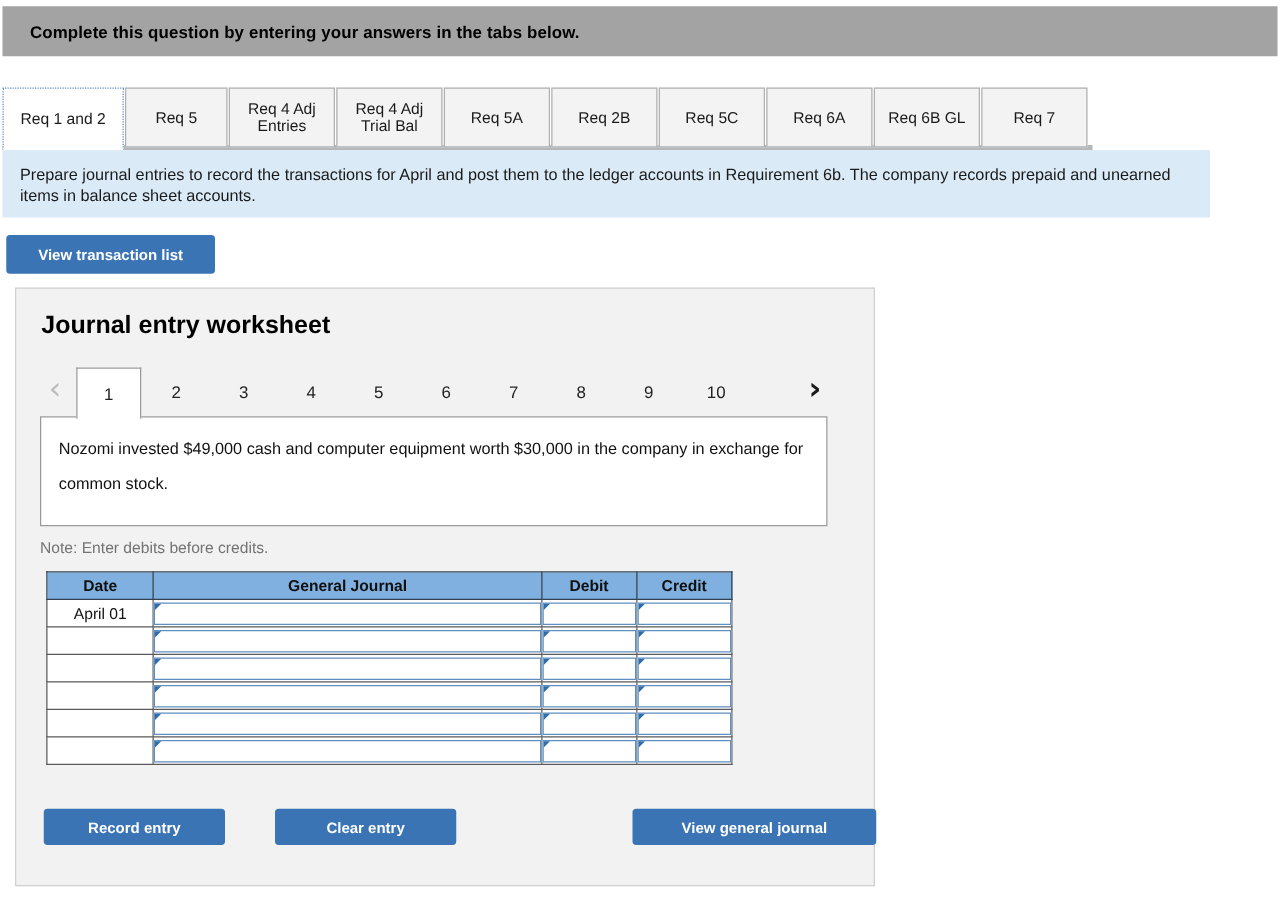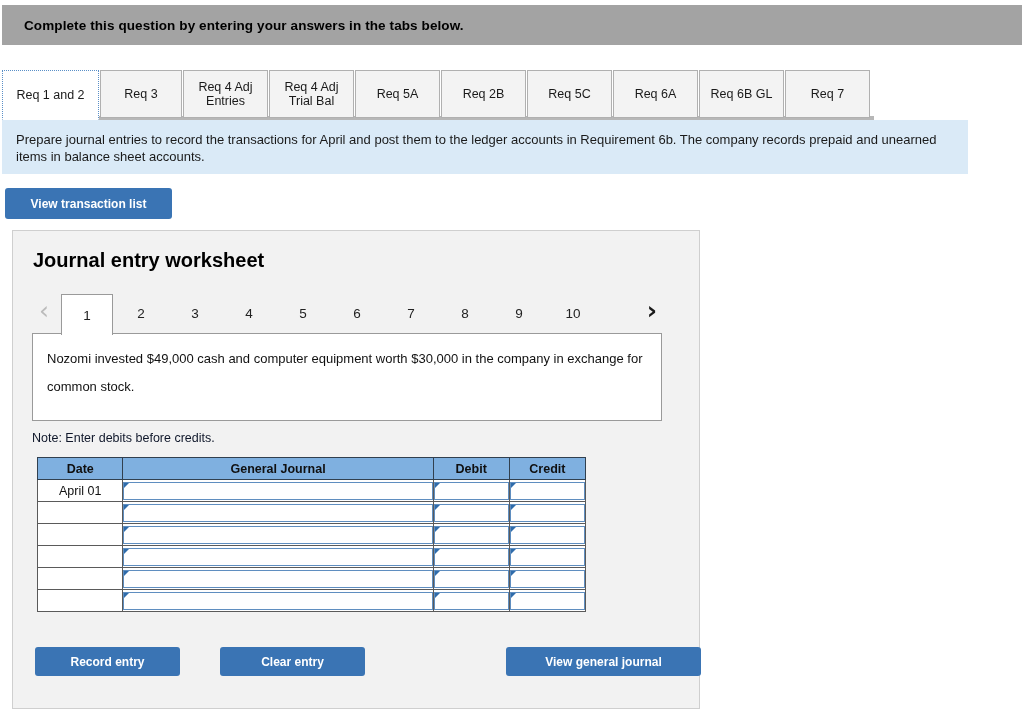--- a/index.html
+++ b/index.html
@@ -165,21 +165,21 @@
   }
   .desc-text {
     font-size: 13px;
     color: #111;
     line-height: 28px;
   }
   .note {
     position: absolute;
     left: 19px; top: 200px;
     font-size: 12.5px;
-    color: #0f172a;
+    color: #737373;
   }
 
   
   .jtable {
     position: absolute;
     left: 24px; top: 226px;
     width: 549px;
     border-collapse: collapse;
     background: #ffffff;
   }
@@ -251,21 +251,21 @@
     <div class="top-bar-text">Complete this question by entering your answers in the tabs below.</div>
   </div>
 
   <div class="tabstrip">
     <div class="tabstrip-base"></div>
     <div id="tabs-container">
         <div class="tab active" style="left: 0px; width: 97px;">
           <span class="tab-label">Req 1 and 2</span>
         </div>
         <div class="tab" style="left: 98px; width: 82px;">
-          <span class="tab-label">Req 3</span>
+          <span class="tab-label">Req 5</span>
         </div>
         <div class="tab" style="left: 181px; width: 85px;">
           <span class="tab-label">Req 4 Adj
 Entries</span>
         </div>
         <div class="tab" style="left: 267px; width: 85px;">
           <span class="tab-label">Req 4 Adj
 Trial Bal</span>
         </div>
         <div class="tab" style="left: 353px; width: 85px;">

